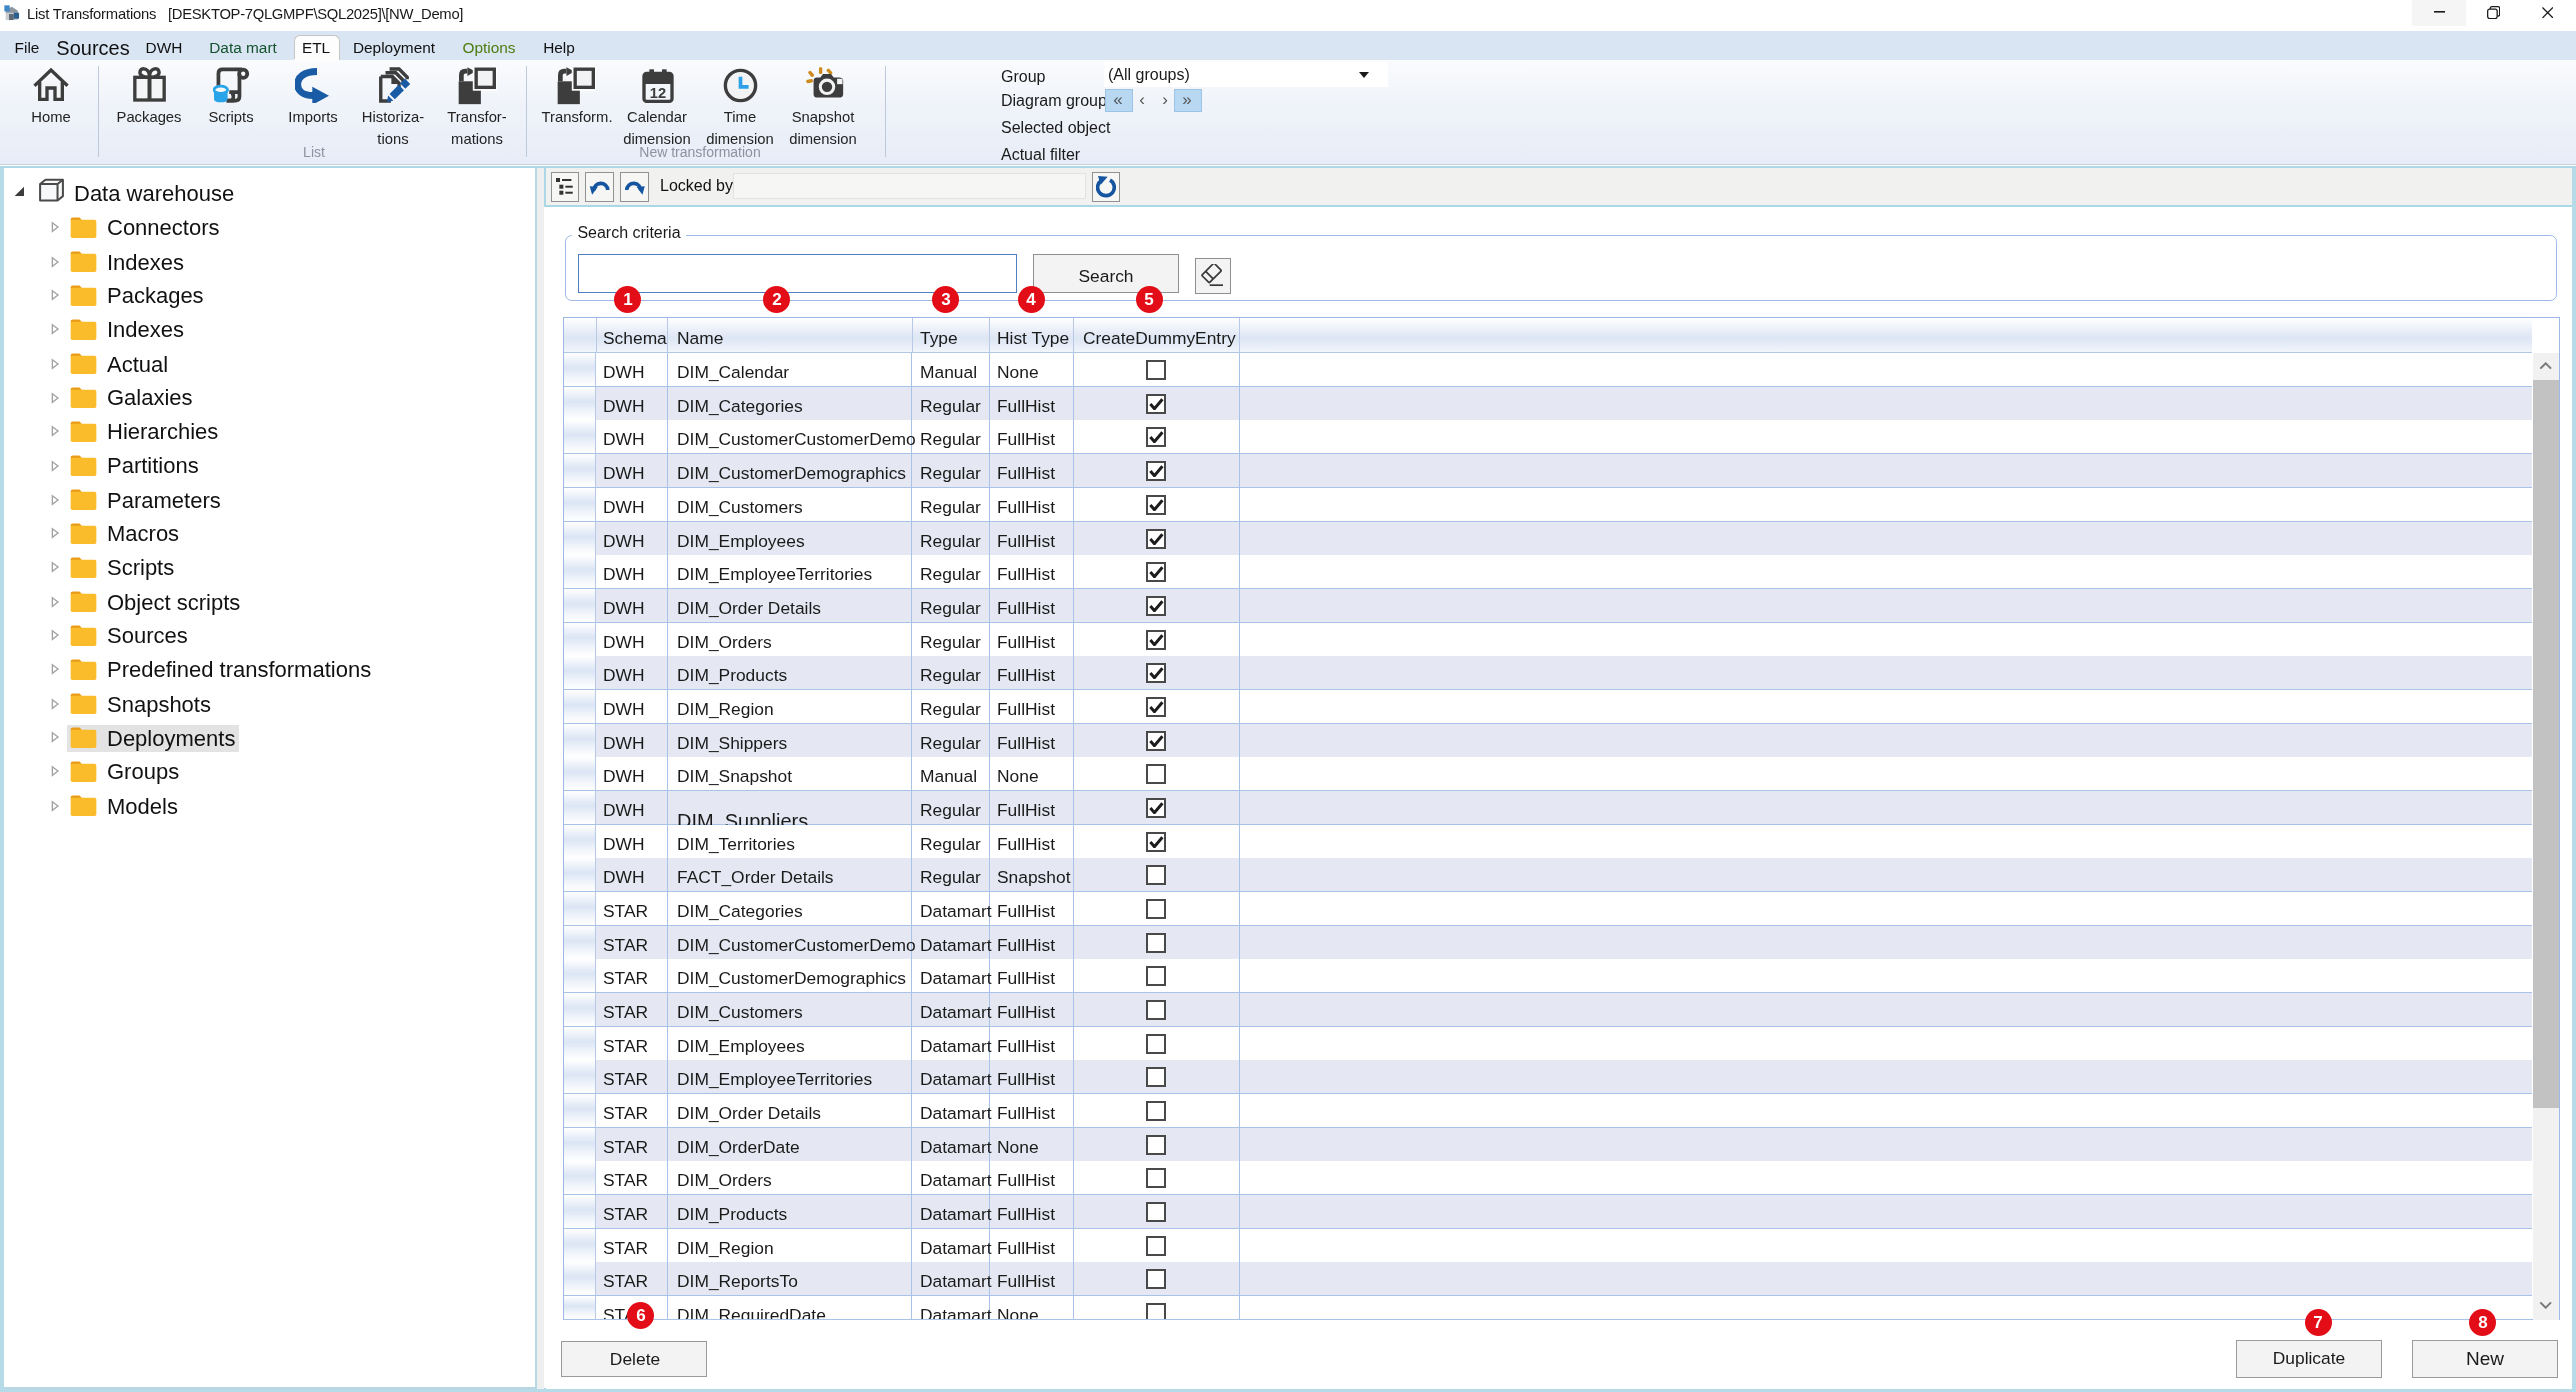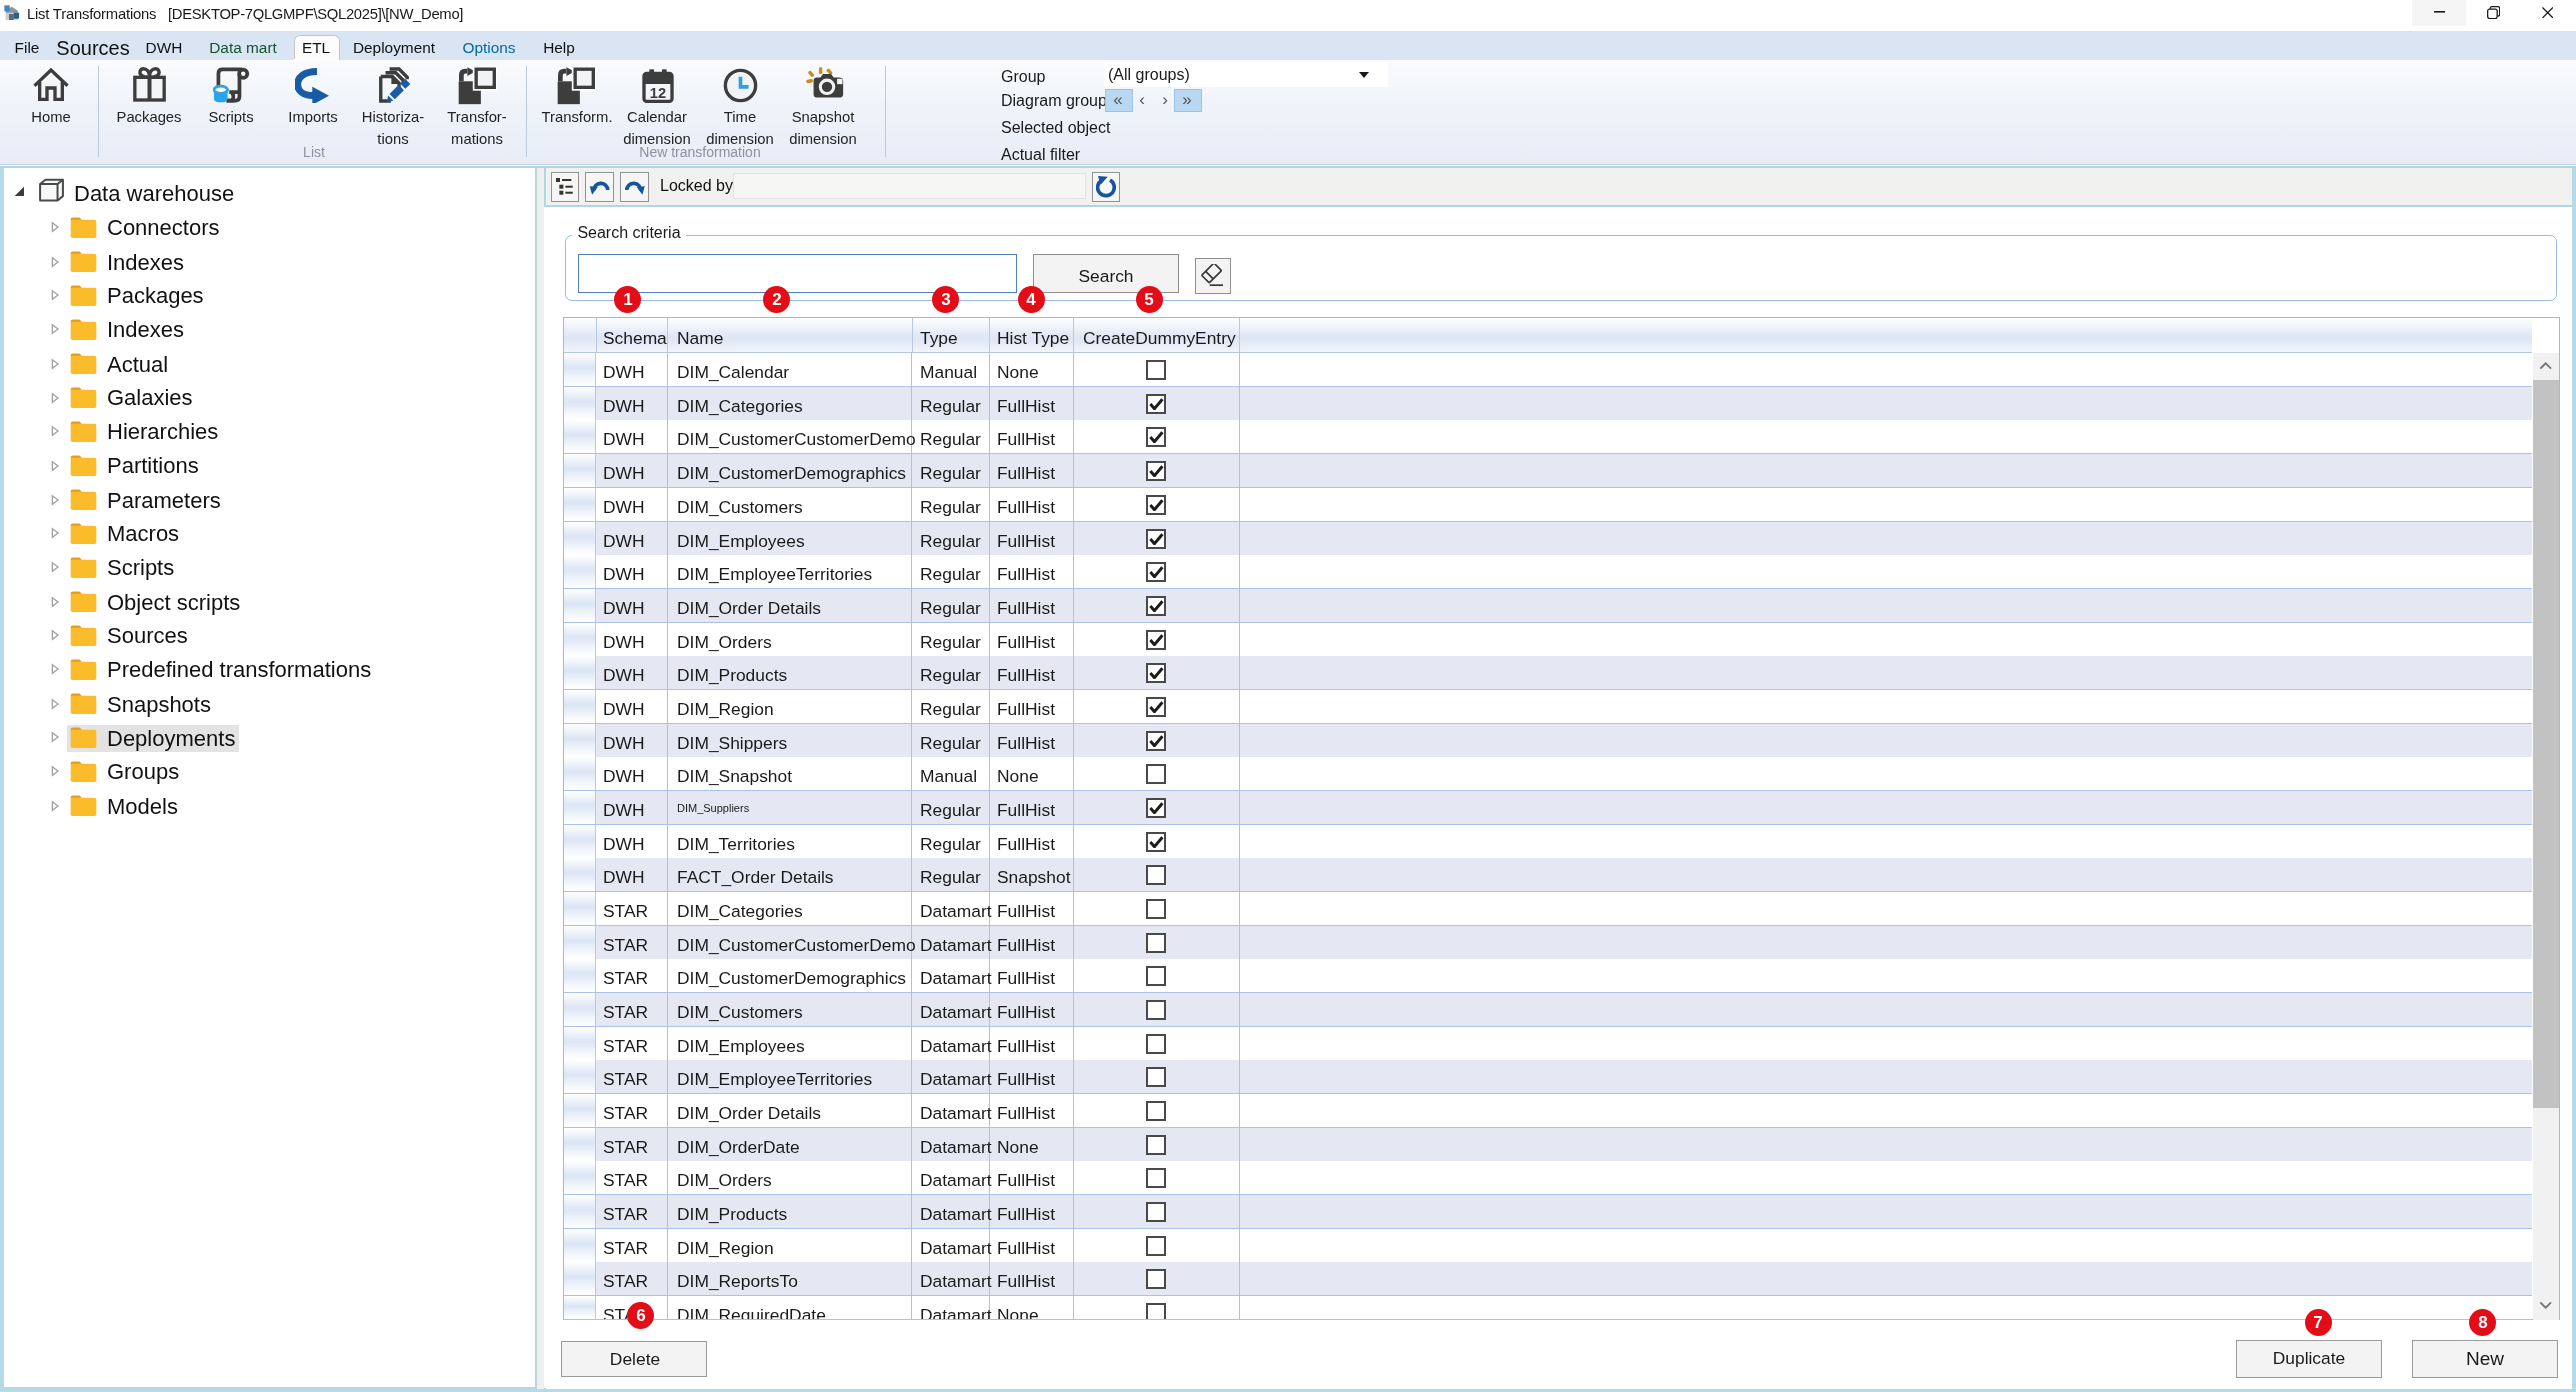--- a/index.html
+++ b/index.html
@@ -27,21 +27,21 @@
 <svg class="abs" style="left:2542px;top:6.7px" width="11.4" height="11.4" viewBox="0 0 17 17" stroke="#1a1a1a" stroke-width="1.9">
     <path d="M0.7 0.7 L16.3 16.3 M16.3 0.7 L0.7 16.3"></path>
   </svg>
 <div class="abs" style="left:0;top:31px;width:2576px;height:29.5px;background:#d9e5f2"></div>
 <div class="abs" style="left:294px;top:35px;width:46px;height:27px;background:#fdfdfd;border:0.7px solid #c5c5c5;border-bottom:none;border-radius:6px 6px 0 0"></div>
 <div class="abs" style="left:27px;top:39px;transform:translateX(-50%);font-size:15.4px;color:#111">File</div>
 <div class="abs" style="left:93px;top:37px;transform:translateX(-50%);font-size:20px;color:#111">Sources</div>
 <div class="abs" style="left:164px;top:39px;transform:translateX(-50%);font-size:15.4px;color:#111">DWH</div>
 <div class="abs" style="left:243px;top:39px;transform:translateX(-50%);font-size:15.4px;color:#14532d">Data mart</div>
 <div class="abs" style="left:394px;top:39px;transform:translateX(-50%);font-size:15.4px;color:#111">Deployment</div>
-<div class="abs" style="left:489px;top:39px;transform:translateX(-50%);font-size:15.4px;color:#0369a1">Options</div>
+<div class="abs" style="left:489px;top:39px;transform:translateX(-50%);font-size:15.4px;color:#4d7c0f">Options</div>
 <div class="abs" style="left:559px;top:39px;transform:translateX(-50%);font-size:15.4px;color:#111">Help</div>
 <div class="abs" style="left:316px;top:39px;transform:translateX(-50%);font-size:15.4px;color:#111">ETL</div>
 <div class="abs" style="left:0;top:60px;width:2576px;height:104px;background:linear-gradient(180deg,#fafbfd 0%,#eff3f9 45%,#e7ecf7 100%)"></div>
 <div class="abs" style="left:294px;top:59px;width:44px;height:2.7px;background:#fdfdfd"></div>
 <div class="abs" style="left:98px;top:66px;width:1.3px;height:91px;background:#bccadb"></div>
 <div class="abs" style="left:526px;top:66px;width:1.3px;height:91px;background:#bccadb"></div>
 <div class="abs" style="left:885px;top:66px;width:1.3px;height:91px;background:#bccadb"></div>
 <div class="abs" style="left:0;top:164px;width:2576px;height:1.3px;background:#c9d0da"></div>
 <div class="abs" style="left:0;top:166px;width:2576px;height:2px;background:#abd7e6"></div>
 <svg class="abs" style="left:33px;top:66px" width="36" height="36" viewBox="0 0 54 54">
@@ -567,21 +567,21 @@
     <div class="abs" style="left:582px;top:6.7px;width:20px;height:20px;background:#fff;border:2px solid #494949"></div>
   </div>
 <div class="abs" style="left:564px;top:791px;width:1968px;height:34px;background:#e5e8f2;border-bottom:0.7px solid #a8c2e8">
     <div class="abs" style="left:0;top:0;width:32px;height:100%;background:linear-gradient(180deg,#ffffff 0%,#dbe5f4 45%,#eef3fa 70%,#ffffff 100%);border-right:1.3px solid #b7c9e7"></div>
     <div class="abs" style="left:103px;top:0;width:1.3px;height:100%;background:#a8c2e8"></div>
     <div class="abs" style="left:347px;top:0;width:1.3px;height:100%;background:#a8c2e8"></div>
     <div class="abs" style="left:425px;top:0;width:1.3px;height:100%;background:#a8c2e8"></div>
     <div class="abs" style="left:509px;top:0;width:1.3px;height:100%;background:#a8c2e8"></div>
     <div class="abs" style="left:675px;top:0;width:1.3px;height:100%;background:#a8c2e8"></div>
     <div class="abs" style="left:39px;top:8.7px;font-size:17.4px;line-height:20px">DWH</div>
-    <div class="abs" style="left:113px;top:7px;font-size:11px;line-height:20px">DIM_Suppliers</div>
+    <div class="abs" style="left:113px;top:20px;font-size:20px;line-height:20px">DIM_Suppliers</div>
     <div class="abs" style="left:356px;top:8.7px;font-size:17.4px;line-height:20px">Regular</div>
     <div class="abs" style="left:433px;top:8.7px;font-size:17.4px;line-height:20px">FullHist</div>
     <div class="abs" style="left:582px;top:6.7px;width:20px;height:20px;background:#fff;border:2px solid #494949"></div>
     <svg class="abs" style="left:585px;top:10.7px" width="14.8" height="12.7" viewBox="0 0 22 19">
       <path d="M2 9 L8 16 L20 2" fill="none" stroke="#1c1c1c" stroke-width="4.5"></path>
     </svg>
   </div>
 <div class="abs" style="left:564px;top:825px;width:1968px;height:34px;background:#ffffff;border-bottom:0.7px solid #a8c2e8">
     <div class="abs" style="left:0;top:0;width:32px;height:100%;background:linear-gradient(180deg,#ffffff 0%,#dbe5f4 45%,#eef3fa 70%,#ffffff 100%);border-right:1.3px solid #b7c9e7"></div>
     <div class="abs" style="left:103px;top:0;width:1.3px;height:100%;background:#a8c2e8"></div>

